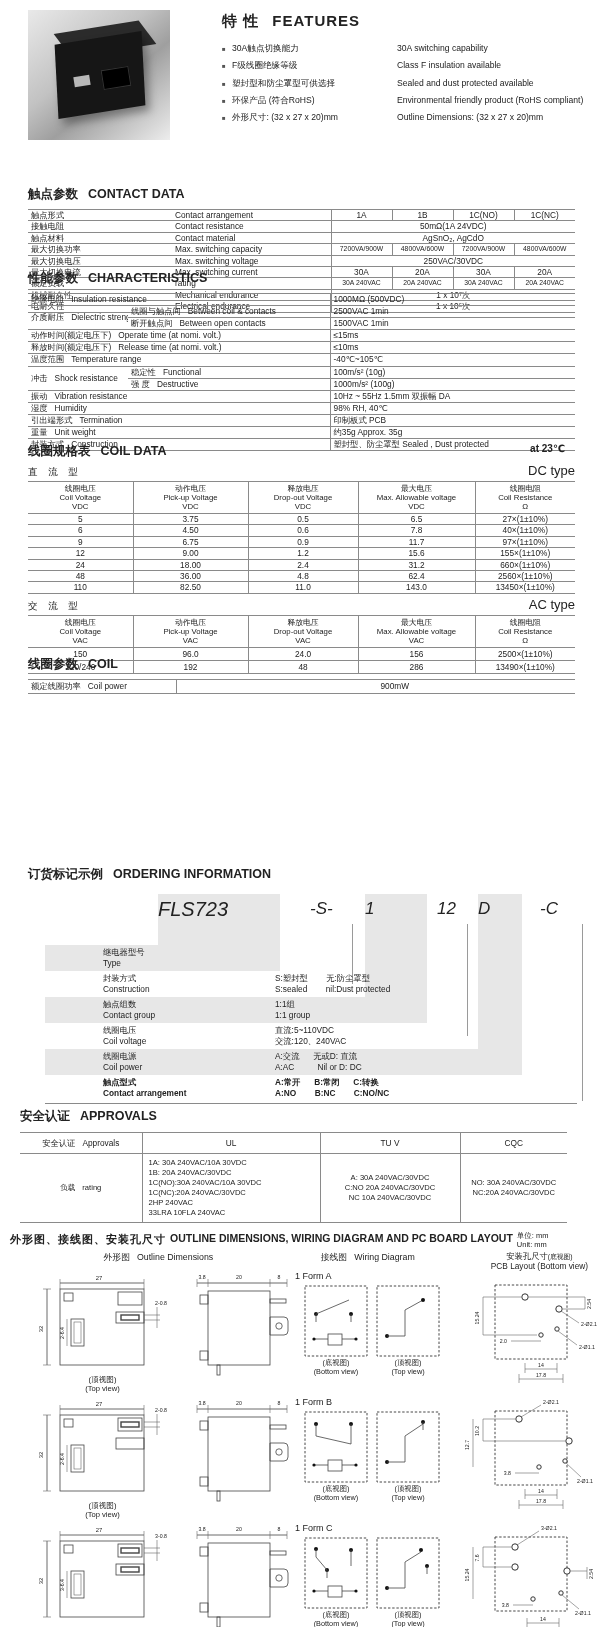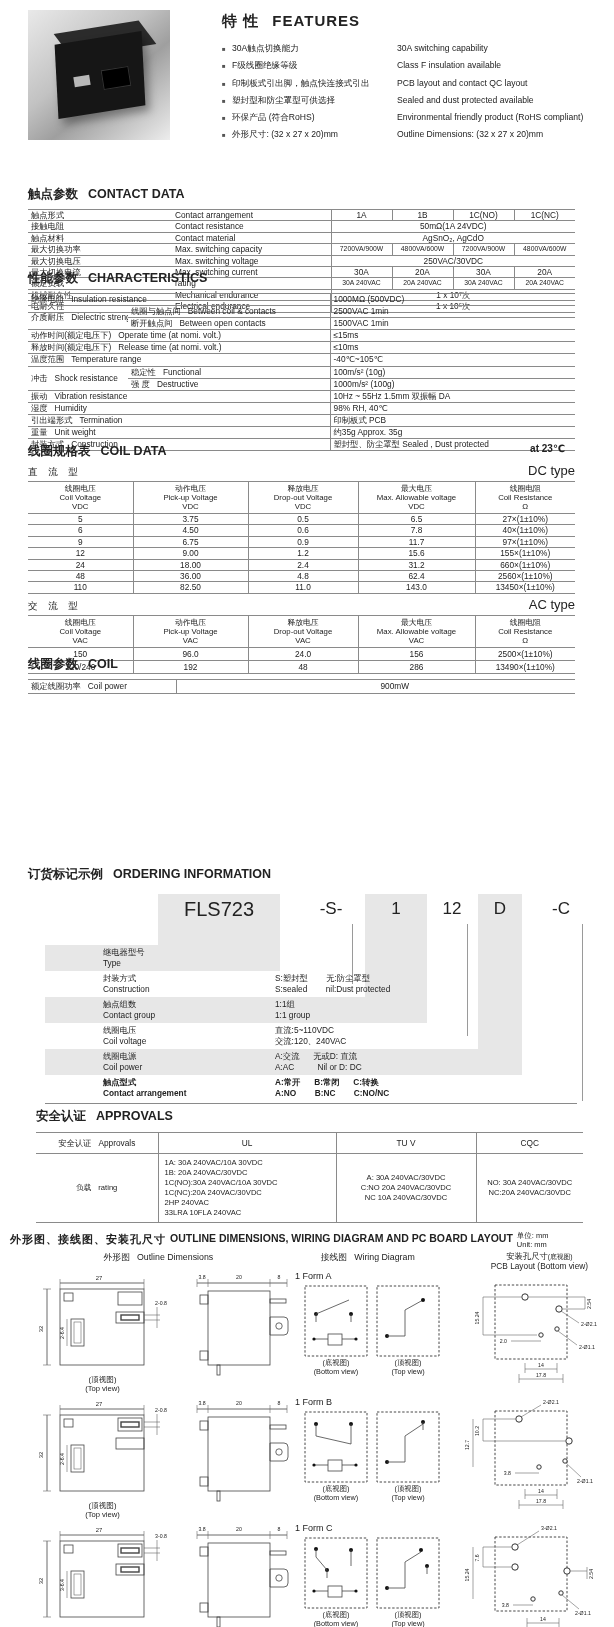--- a/index.html
+++ b/index.html
@@ -48,32 +48,32 @@
   .subtitle{display:flex;justify-content:space-between;align-items:baseline;gap:14px;margin:3px 0 2px 0;}
   .subtitle .cn{font-size:9.5px;letter-spacing:4px;}
   .subtitle .en{font-size:13px;}
   #coil-note{position:absolute;right:10px;top:0;font-size:10px;}
   
   #coilp-table{margin-top:6px;font-size:8.3px;}
   #coilp-table td{border-top:1px solid #8a8a8a;border-bottom:1px solid #8a8a8a;height:13px;line-height:13px;}
   #coilp-table td.val{border-left:1px solid #8a8a8a;text-align:center;padding-left:41px;}
   
   #sec-ordering{position:absolute;left:28px;top:866px;width:572px;height:245px;}
-  .ord-code .seg{position:absolute;top:28px;height:30px;line-height:30px;text-align:center;font-size:17px;}
+  .ord-code .seg{position:absolute;top:28px;height:30px;line-height:30px;text-align:left;font-size:17px;font-style:italic;}
   .ord-code .seg.big{font-size:20px;}
   .ord-code .boxed{background:#e7e7e7;}
   .ord-strip{position:absolute;background:#e7e7e7;}
   .ord-line{position:absolute;width:1px;background:#9a9a9a;}
   .ord-bar{position:absolute;background:#e7e7e7;height:26px;}
   .ord-row{position:absolute;left:0;width:560px;height:26px;font-size:8.3px;line-height:11px;}
   .ord-label{position:absolute;left:75px;top:2px;width:165px;}
   .ord-desc{position:absolute;left:247px;top:2px;white-space:pre;}
   .ord-bottomline{position:absolute;left:17px;top:237px;width:532px;height:1px;background:#8a8a8a;}
   
-  #sec-approvals{position:absolute;left:36px;top:1108px;width:547px;}
+  #sec-approvals{position:absolute;left:20px;top:1108px;width:547px;}
   #appr-table{margin-top:7px;font-size:7.6px;}
   #appr-table th{border:1px solid #8a8a8a;height:20px;font-size:8.3px;}
   #appr-table td{border:1px solid #8a8a8a;vertical-align:middle;padding:4px 6px;line-height:10px;}
   #appr-table tr>*:first-child{border-left:none;}
   #appr-table tr>*:last-child{border-right:none;}
   #appr-table td.ctr,#appr-table th{text-align:center;}
   
   #sec-outline{position:absolute;left:10px;top:1232px;width:596px;}
   .ol-title{display:flex;align-items:flex-start;}
   .ol-title .cn{font-weight:bold;font-size:11px;letter-spacing:1px;}
@@ -120,25 +120,20 @@
   <div style="height:6px"></div>
   <div class="feat-row">
       <span class="feat-bullet">■</span>
       <span class="feat-cn">30A触点切换能力</span>
       <span class="feat-en">30A switching capability</span>
     </div>
   <div class="feat-row">
       <span class="feat-bullet">■</span>
       <span class="feat-cn">F级线圈绝缘等级</span>
       <span class="feat-en">Class F insulation available</span>
-    </div>
-  <div class="feat-row">
-      <span class="feat-bullet">■</span>
-      <span class="feat-cn">印制板式引出脚，触点快连接式引出</span>
-      <span class="feat-en">PCB layout and contact QC layout</span>
     </div>
   <div class="feat-row">
       <span class="feat-bullet">■</span>
       <span class="feat-cn">塑封型和防尘罩型可供选择</span>
       <span class="feat-en">Sealed and dust protected available</span>
     </div>
   <div class="feat-row">
       <span class="feat-bullet">■</span>
       <span class="feat-cn">环保产品 (符合RoHS)</span>
       <span class="feat-en">Environmental friendly product (RoHS compliant)</span>

